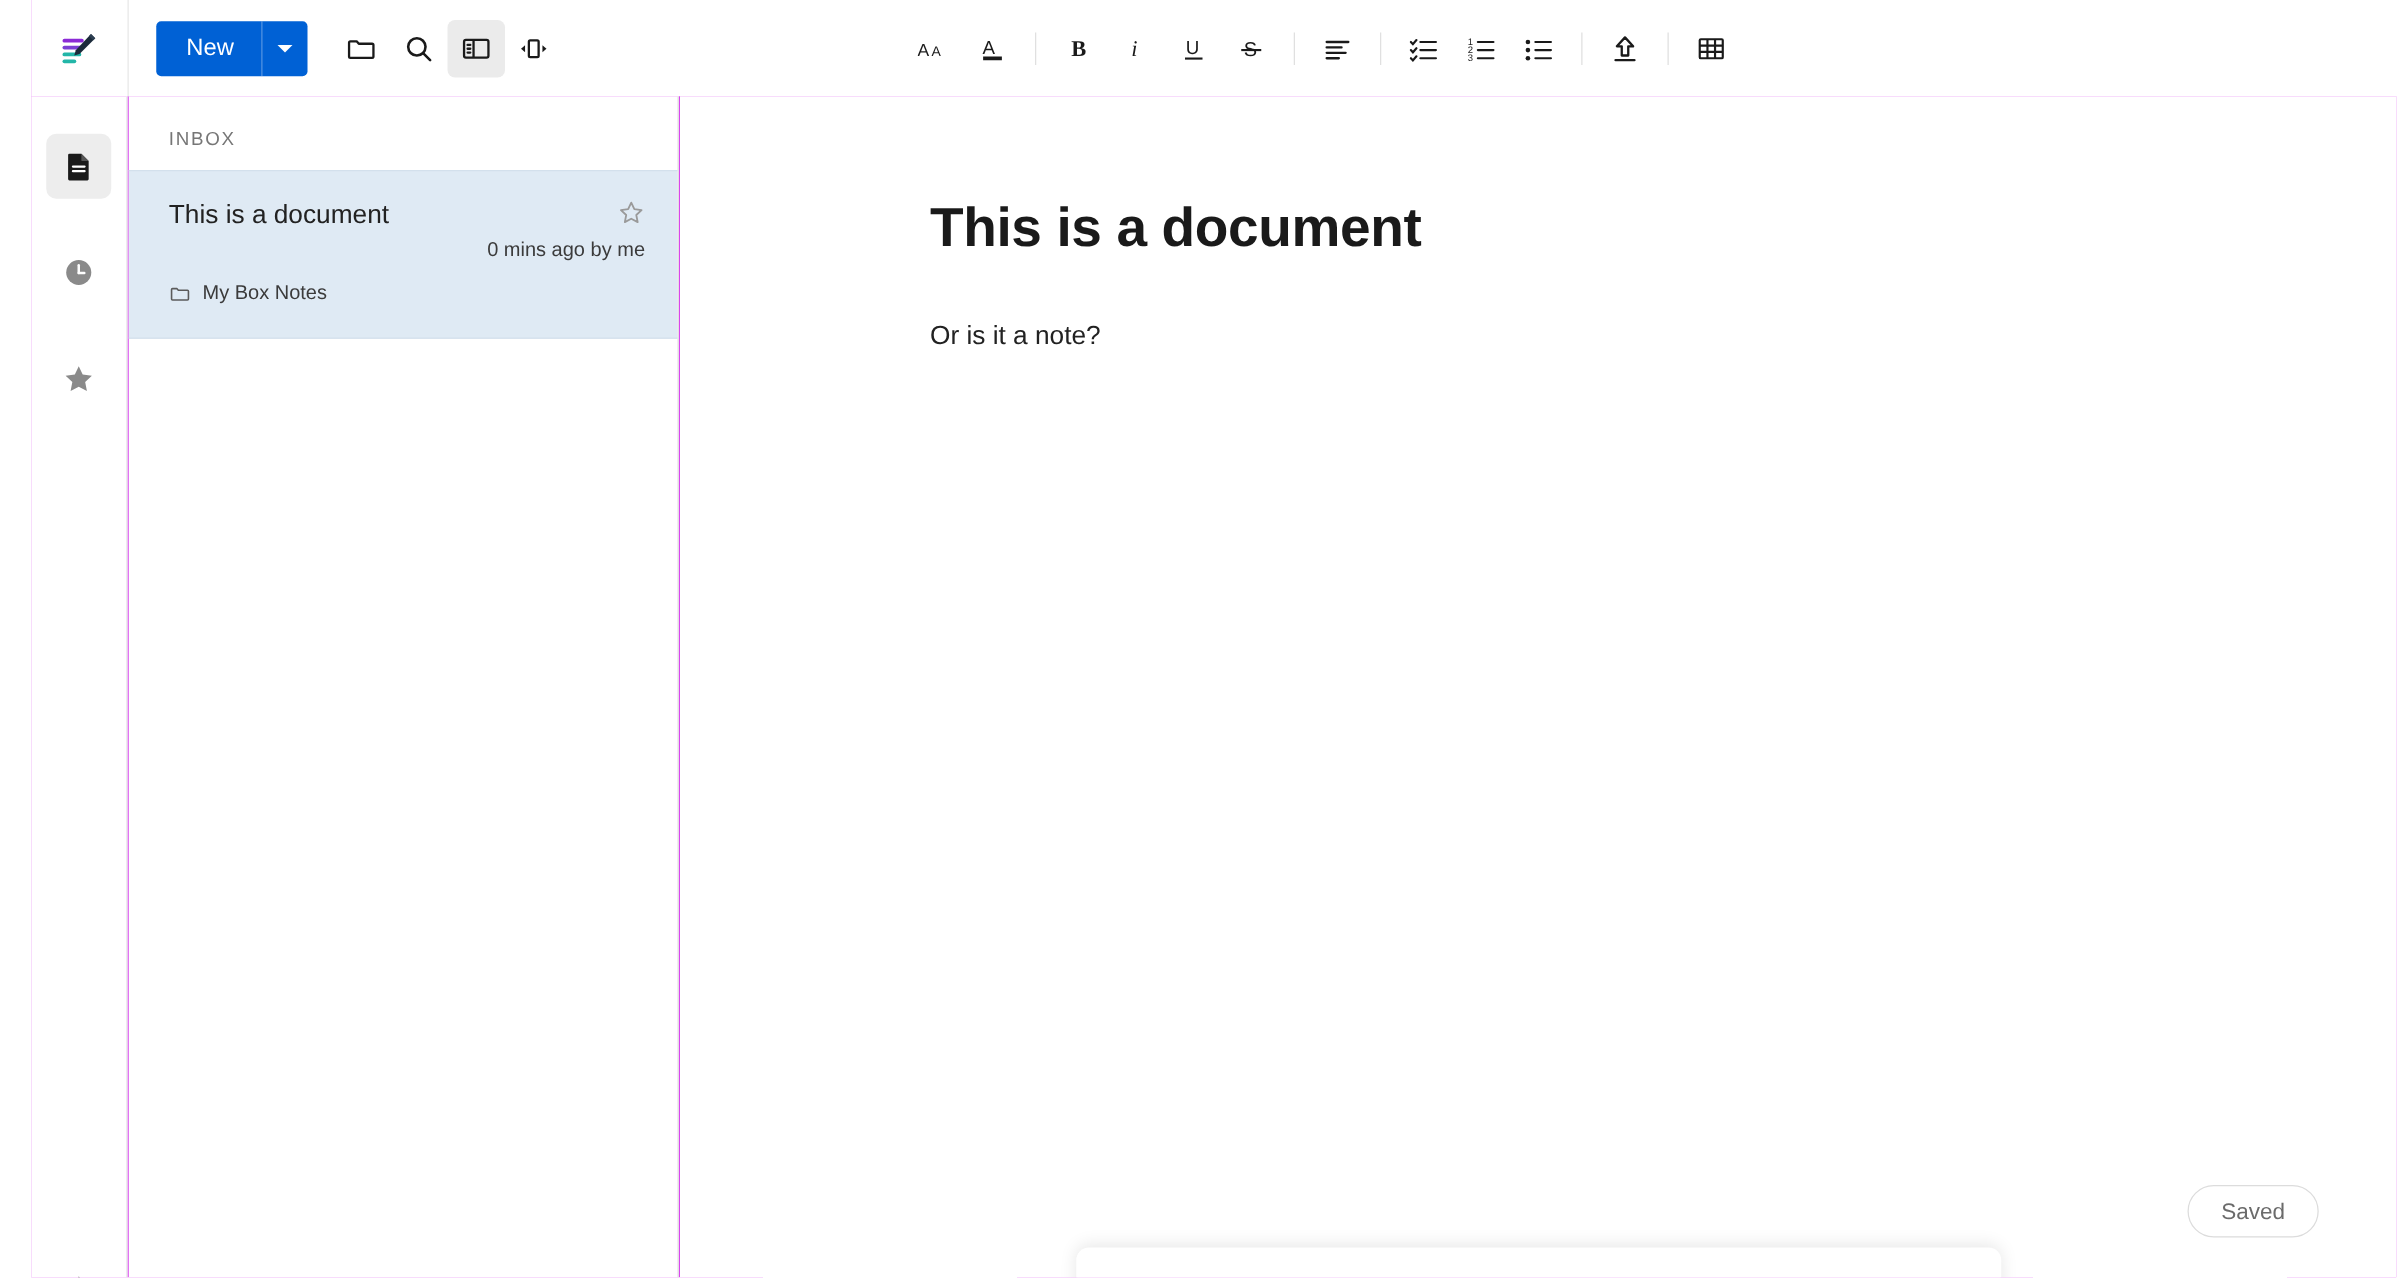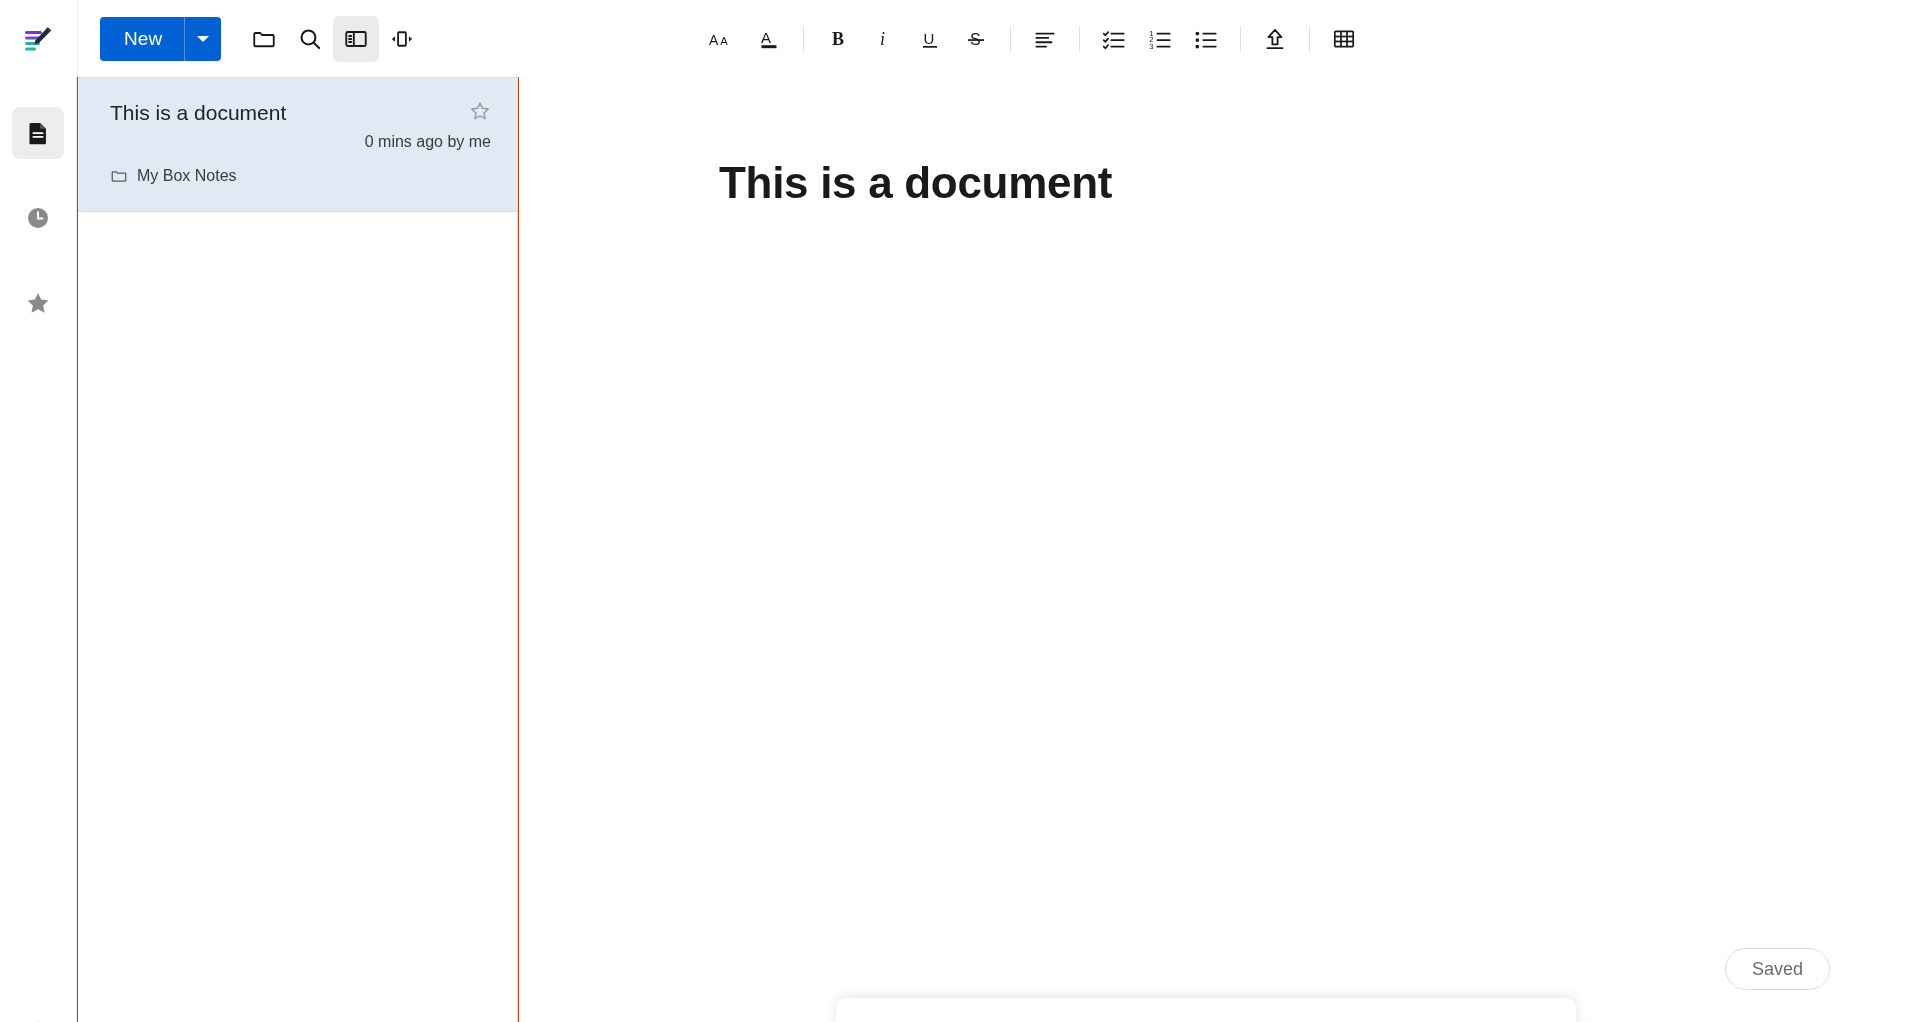--- a/index.html
+++ b/index.html
@@ -4,21 +4,21 @@
 <style>
   * { box-sizing: border-box; margin: 0; padding: 0; }
   html, body {
     width: 1920px; height: 1022px;
     overflow: hidden;
     background: #ffffff;
     font-family: "Liberation Sans", "DejaVu Sans", sans-serif;
     -webkit-font-smoothing: antialiased;
   }
 
-  #app { position: relative; width: 1892px; height: 1022px; background:#c2410c; }
+  #app { position: relative; width: 1892px; height: 1022px; background:#d946ef;margin-left:25px; }
 
   
   .topbar {
     position: absolute; top: 0; left: 0; width: 1920px; height: 77px;
     background: #ffffff;
     display: flex; align-items: center;
     z-index: 30;
   }
   .logo-slot {
     width: 77px; height: 77px;
@@ -409,20 +409,21 @@
 
     <div class="rail-item rail-pos-gear">
       <svg width="28" height="28" viewBox="0 0 24 24">
         <path d="M12 2.6l1.6 2.2 2.7-.5.6 2.7 2.5 1.1-1.1 2.5 1.1 2.5-2.5 1.1-.6 2.7-2.7-.5L12 21.4l-1.6-2.2-2.7.5-.6-2.7-2.5-1.1 1.1-2.5L4.6 10.9l2.5-1.1.6-2.7 2.7.5z" fill="#8a8a8a"></path>
         <circle cx="12" cy="12" r="3.3" fill="#ffffff"></circle>
       </svg>
     </div>
   </div>
 
   <div class="inbox">
+    <div class="inbox-header">INBOX</div>
 
     <div class="note-card">
       <div class="note-title">This is a document</div>
       <div class="note-meta">0 mins ago by me</div>
       <div class="note-folder">
         <svg width="18" height="18" viewBox="0 0 24 24" fill="none" stroke="#5b5b5b" stroke-width="1.7">
           <path d="M3 7.5a1 1 0 0 1 1-1h4.6l1.6 1.8H20a1 1 0 0 1 1 1v8.4a1 1 0 0 1-1 1H4a1 1 0 0 1-1-1z" stroke-linejoin="round"></path>
         </svg>
         <span>My Box Notes</span>
       </div>
@@ -431,20 +432,21 @@
         <path d="M12 3.4 L14.7 9.1 L21 9.9 L16.4 14.2 L17.6 20.4 L12 17.4 L6.4 20.4 L7.6 14.2 L3 9.9 L9.3 9.1 Z" stroke-linejoin="round"></path>
       </svg>
     </div>
   </div>
 
   <div class="doc-area">
     <div class="doc-body">
 
       <div class="doc-title">This is a document</div>
 
+      <div class="doc-p">Or is it a note?</div>
 
 
     </div>
 
     <div class="saved-pill">Saved</div>
 
     <div class="bottom-card"></div>
   </div>
 
 </div>

